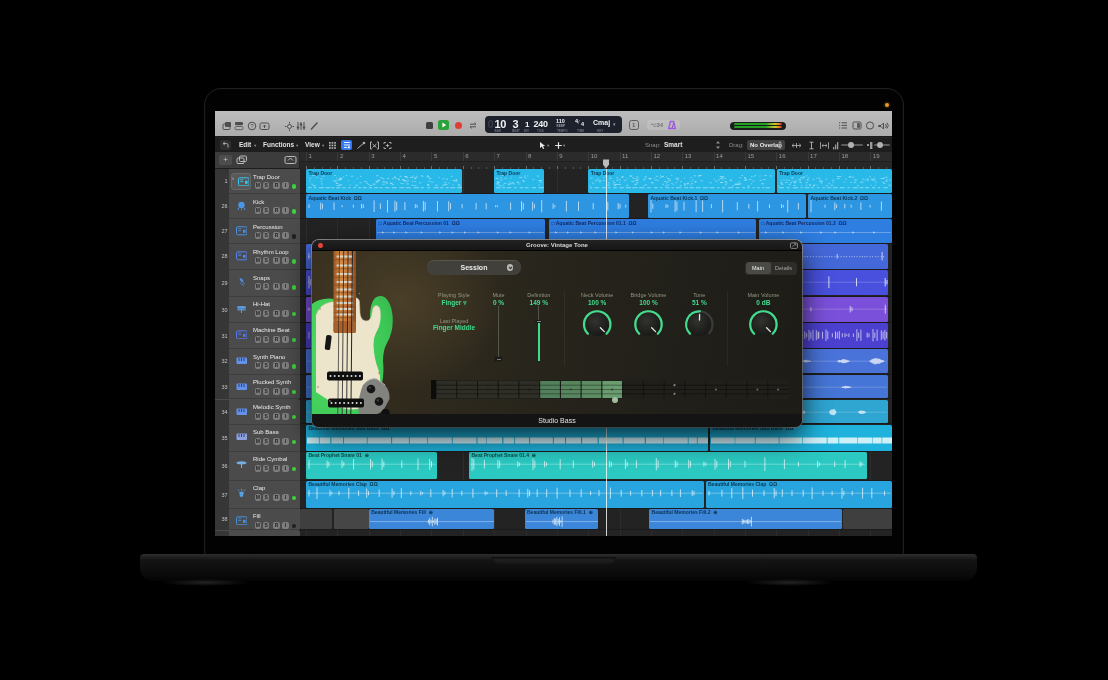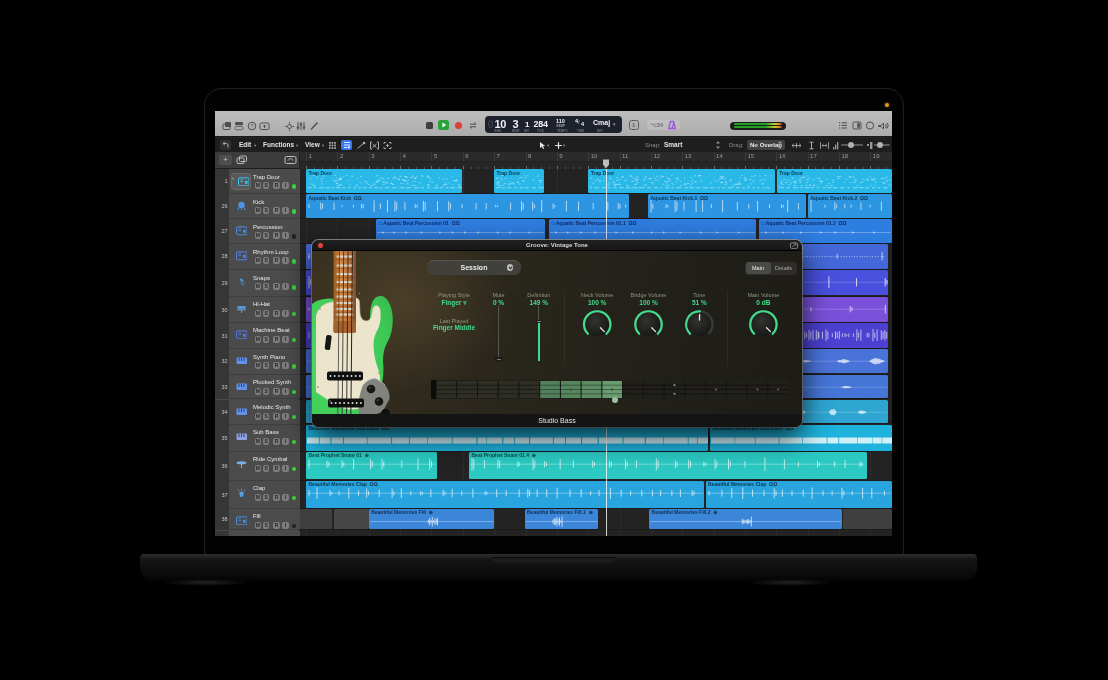--- a/index.html
+++ b/index.html
@@ -99,21 +99,21 @@
       </svg>
       <div class="abs" style="left:240px;top:10.5px;width:7px;height:7px;background:#dd3f36;border-radius:50%"></div>
       <svg class="abs" style="left:253px;top:10px" width="10" height="9" viewBox="0 0 10 9">
         <path d="M2 3.2 H8 M8 3.2 L6.3 1.7 M2 5.8 H8 M2 5.8 L3.7 7.3" stroke="#4e4e4e" fill="none"></path>
       </svg>
       <div id="lcd">
         <span class="lcdnum" style="left:2.5px;color:#363c49">0</span>
         <span class="lcdnum" style="left:9.5px">10</span>
         <span class="lcdnum" style="left:27.5px">3</span>
         <span class="lcdnum" style="left:40px;font-size:8px;top:3.5px">1</span>
-        <span class="lcdnum" style="left:48.5px;font-size:9px;top:3px">284</span>
+        <span class="lcdnum" style="left:48.5px;font-size:9px;top:3px">240</span>
         <span class="lcdlab" style="left:9.5px">BAR</span>
         <span class="lcdlab" style="left:27px">BEAT</span>
         <span class="lcdlab" style="left:39px">DIV</span>
         <span class="lcdlab" style="left:52px">TICK</span>
         <span class="lcdlab" style="left:72px">TEMPO</span>
         <span class="lcdlab" style="left:92px">TIME</span>
         <span class="lcdlab" style="left:112px">KEY</span>
         <span class="abs" style="left:71px;top:2px;font-size:5.5px;font-weight:bold">110</span>
         <span class="abs" style="left:71.5px;top:8px;font-size:3.2px;color:#9aa0ac;font-weight:bold">KEEP</span>
         <span class="abs" style="left:90px;top:2px;font-size:5.5px;font-weight:bold">4</span>

